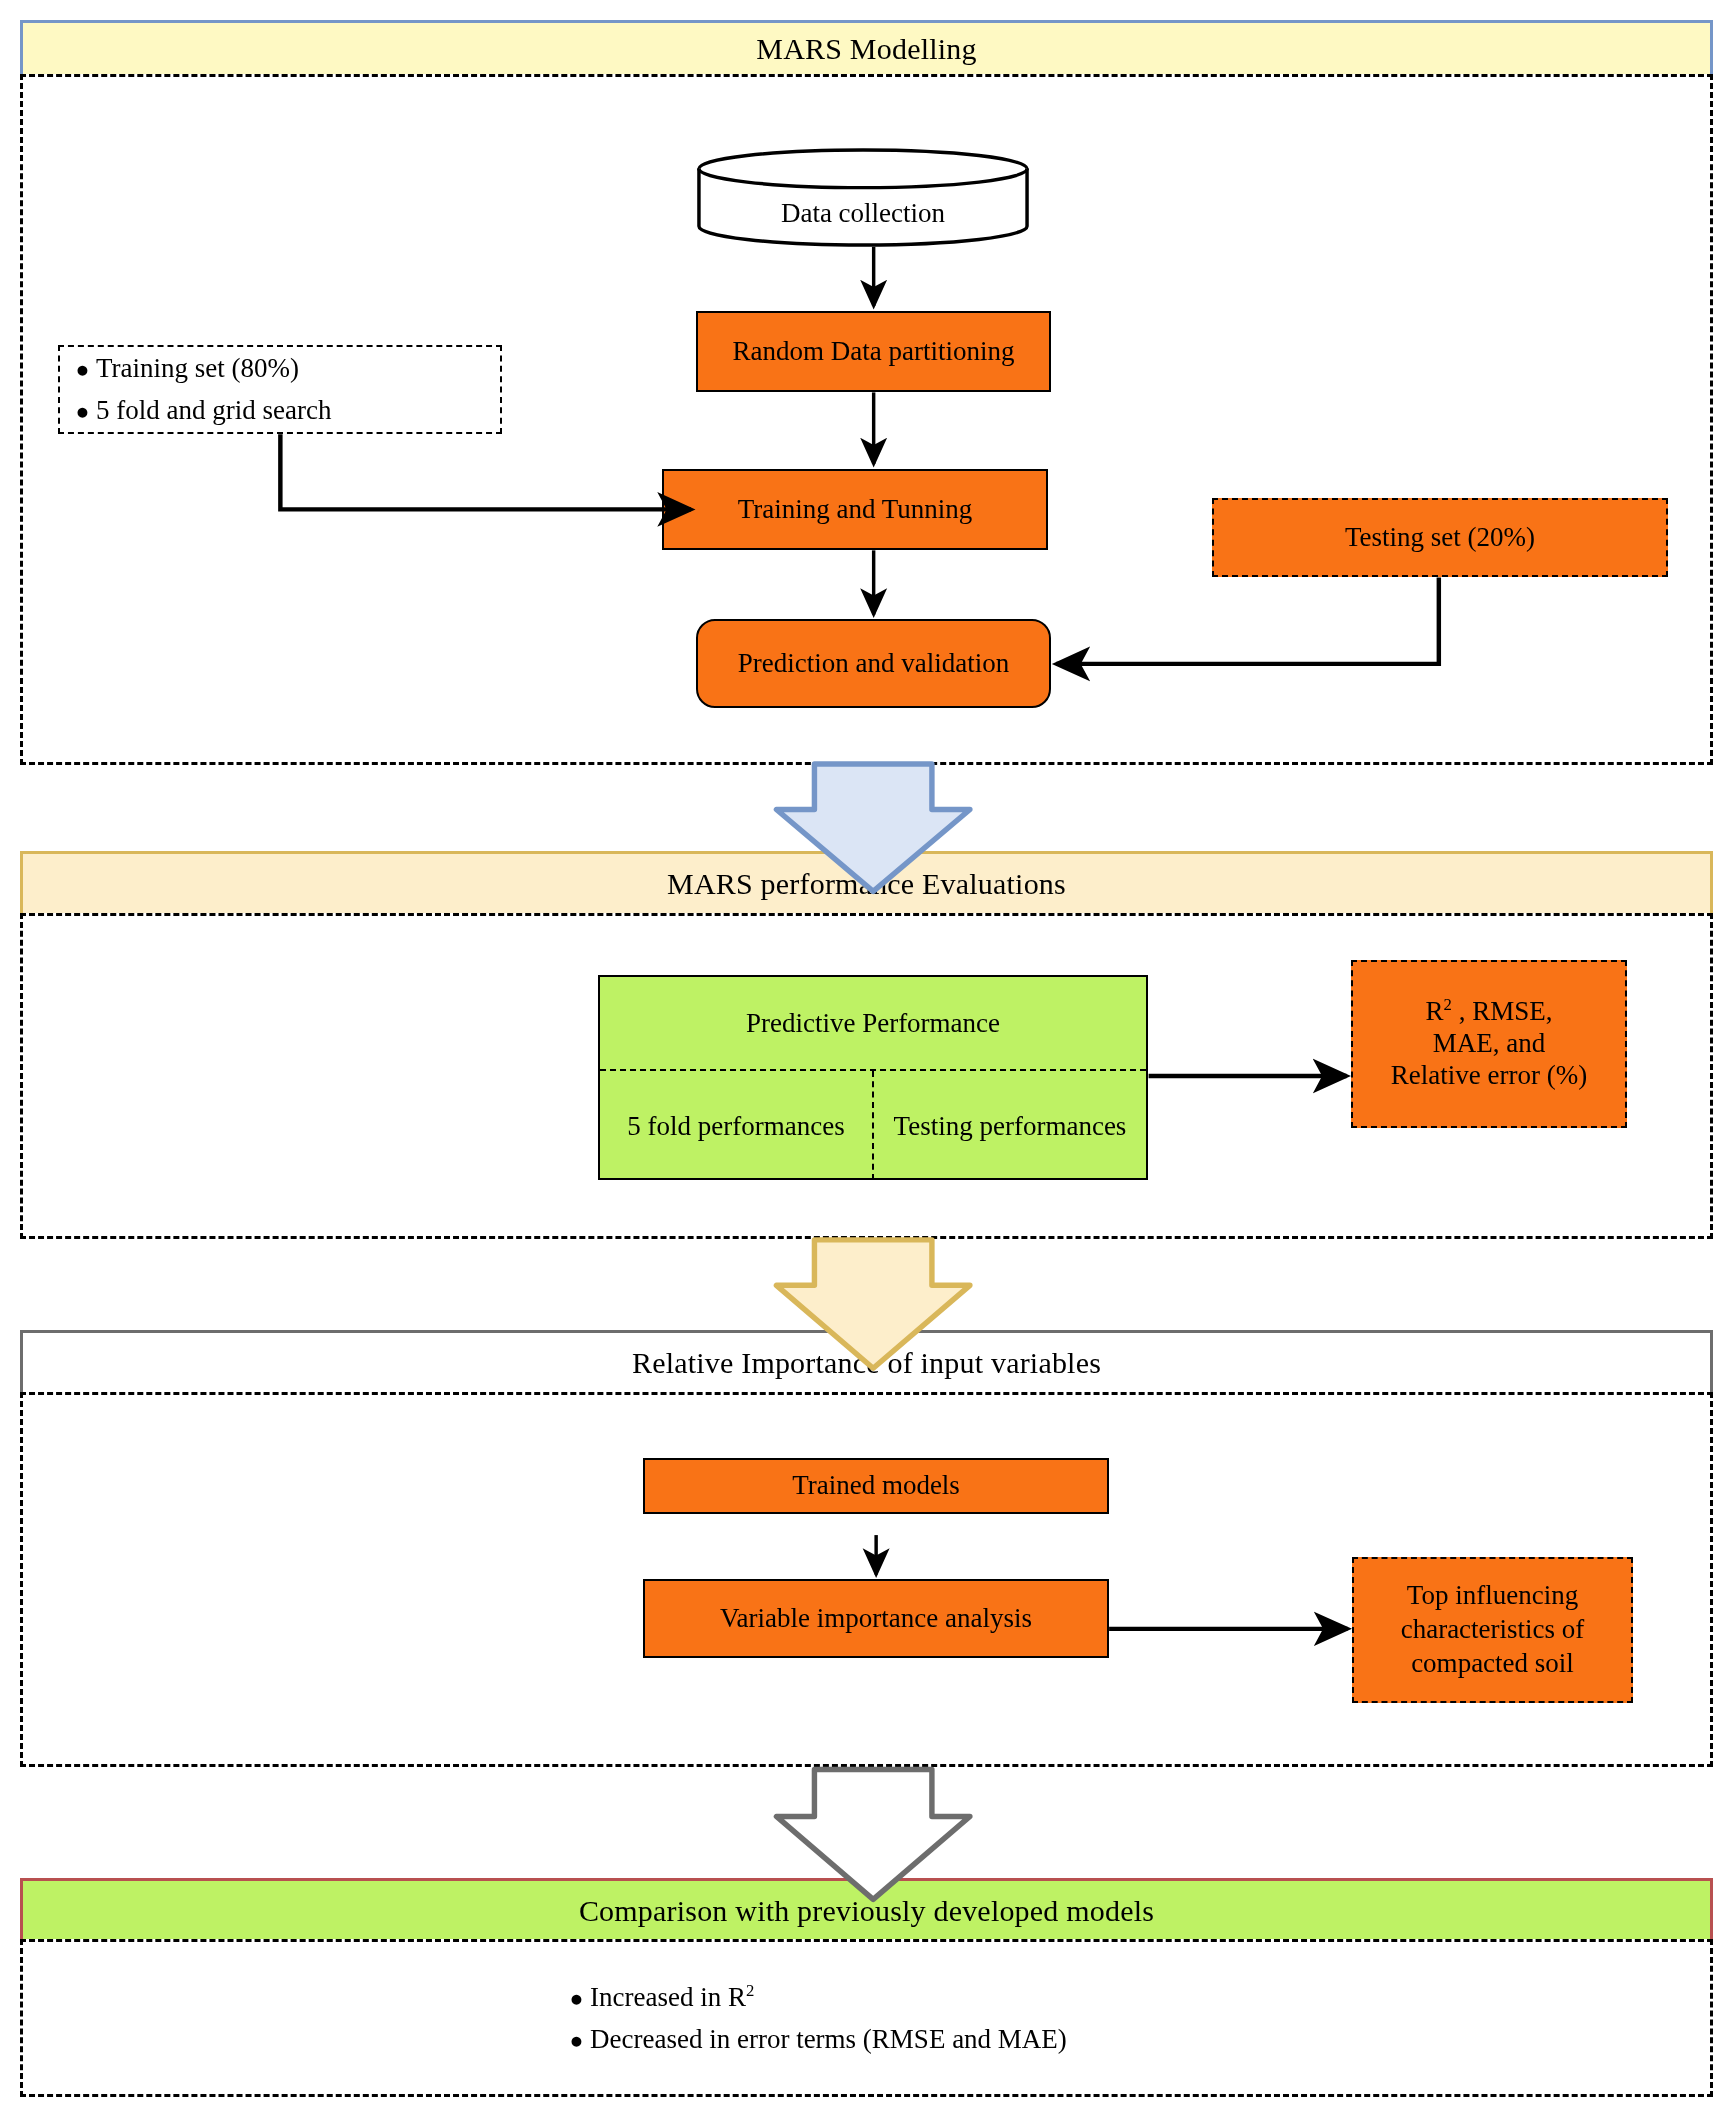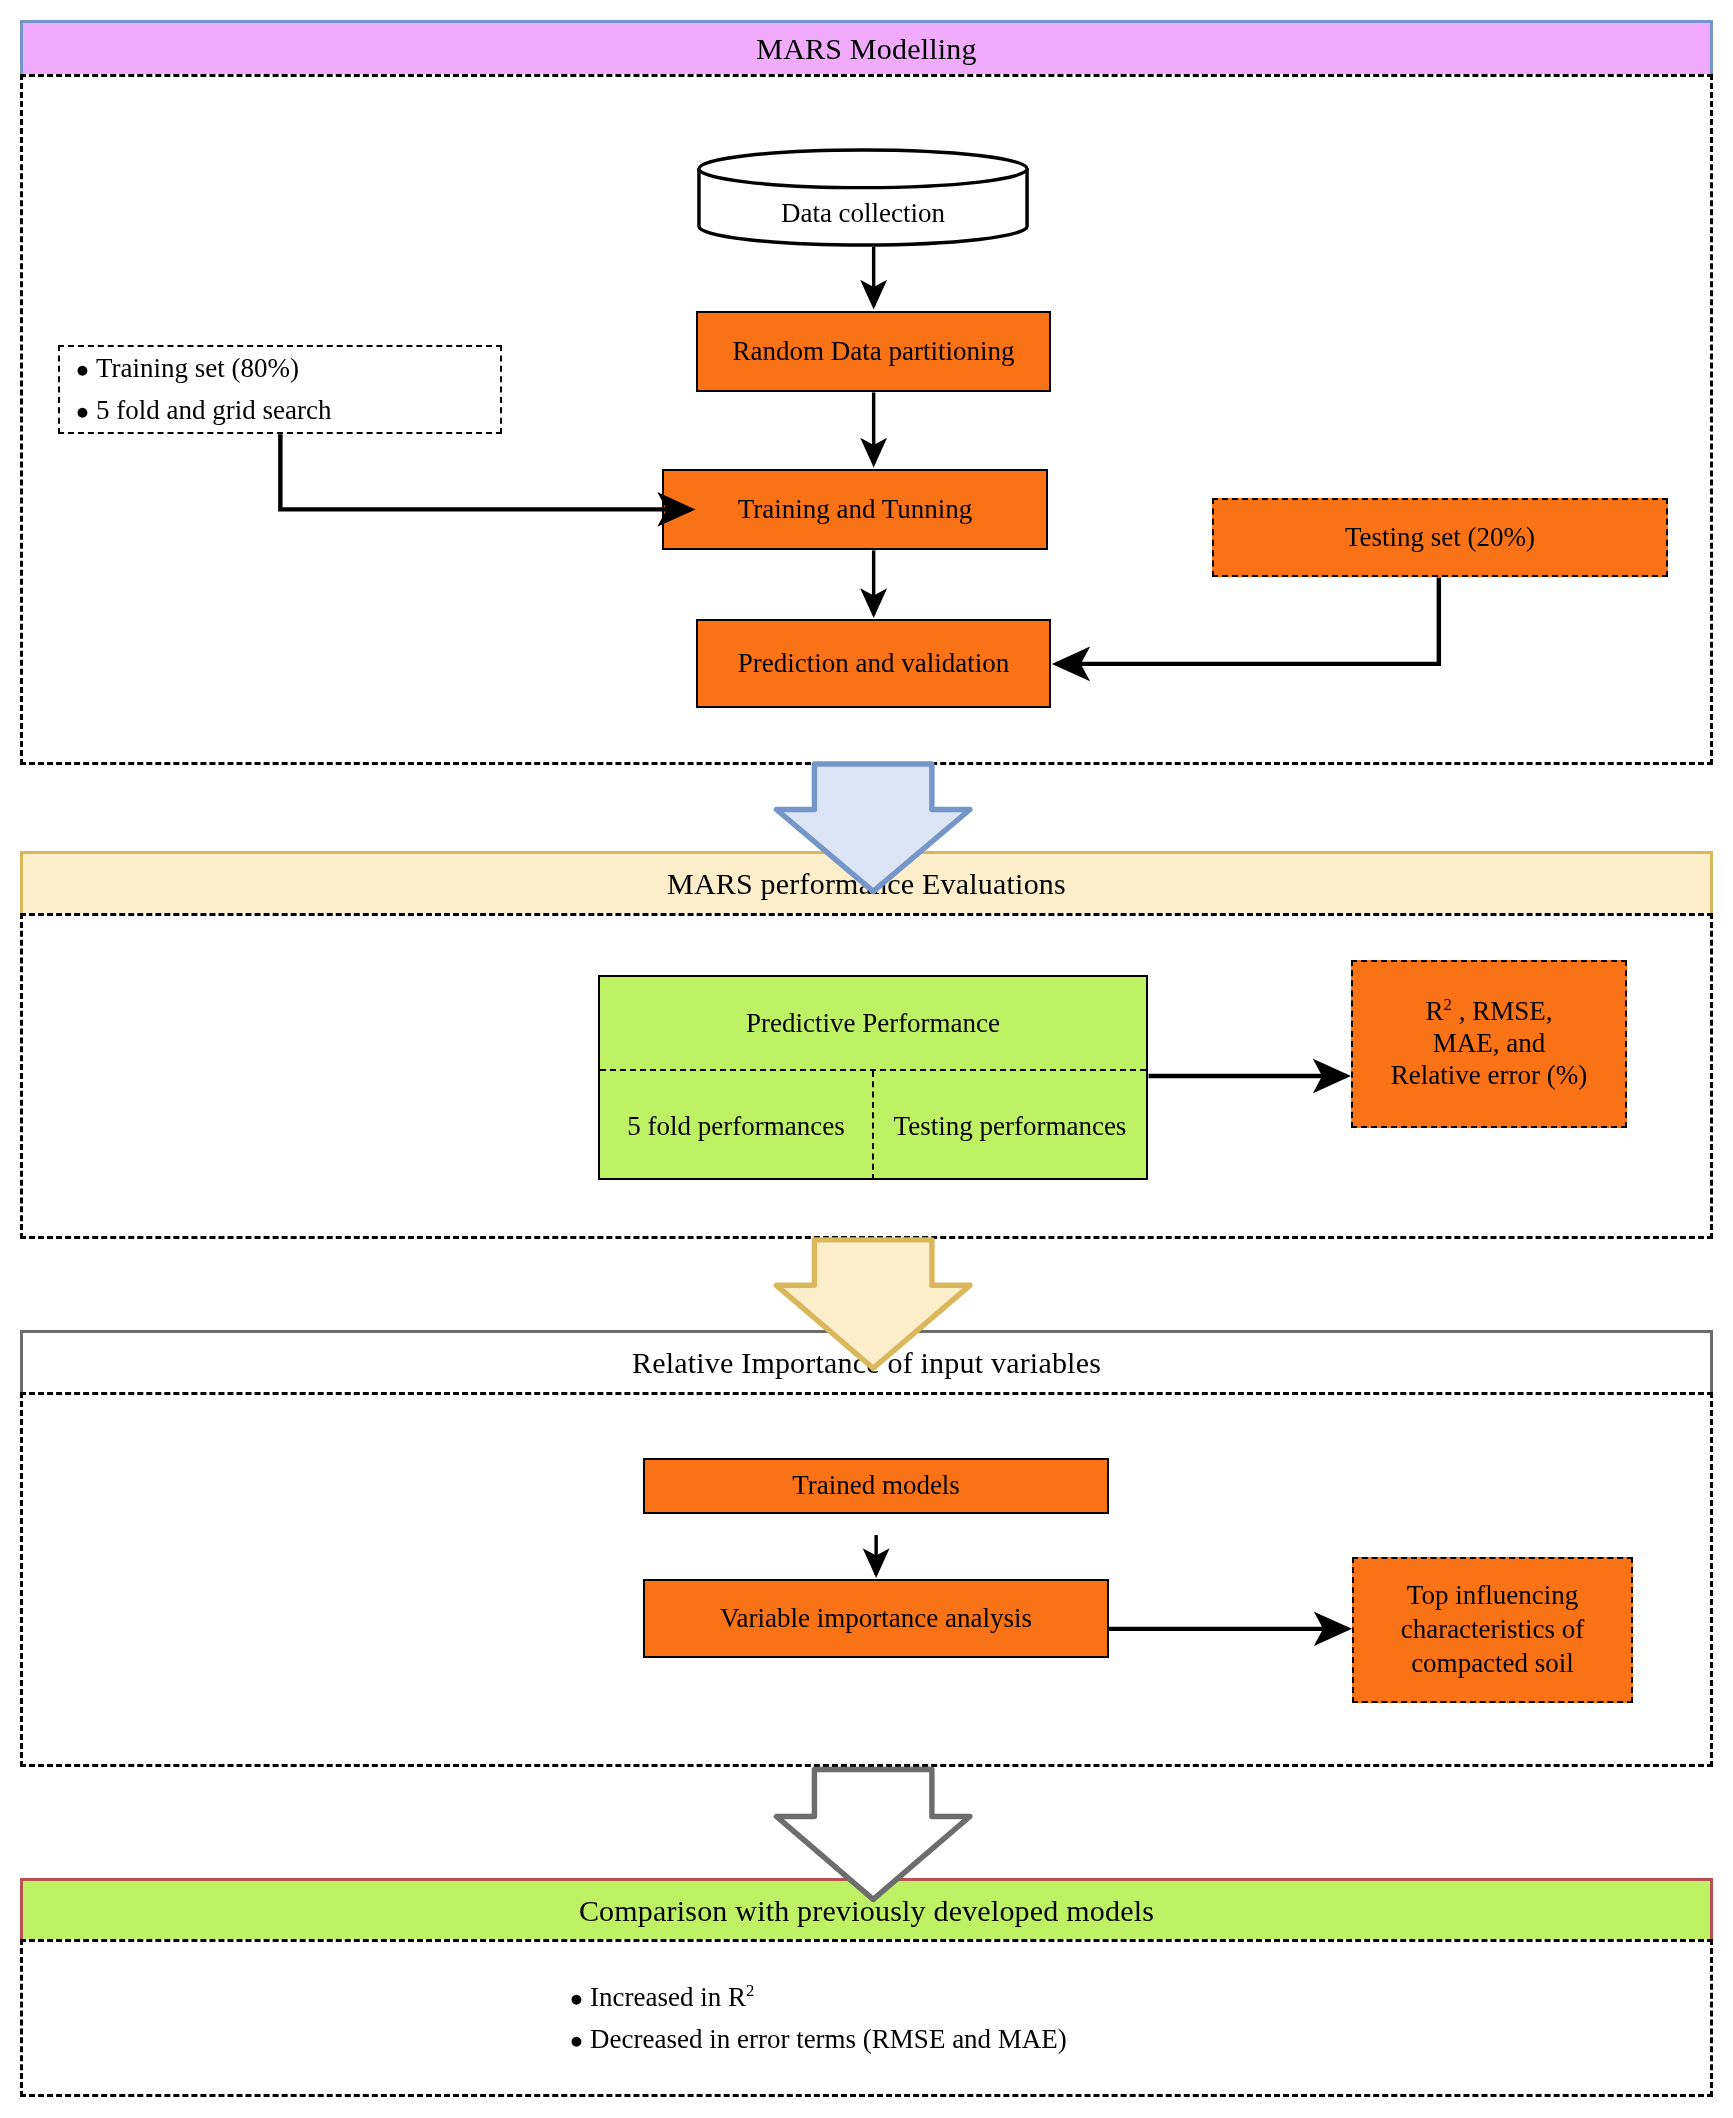--- a/index.html
+++ b/index.html
@@ -25,21 +25,21 @@
   .section-body {
     border: 3px dashed #000000;
     background: #ffffff;
   }
   .section-header {
     display: flex;
     align-items: center;
     justify-content: center;
     text-align: center;
   }
-  .hdr-blue  { background: #f0abfc; border: 3.5px solid #7596c8; border-bottom: none; }
+  .hdr-blue  { background: #fef9c3; border: 3.5px solid #7596c8; border-bottom: none; }
   .hdr-gold  { background: #fdeecb; border: 3.5px solid #d9b css; }
   .hdr-gold  { background: #fdeecb; border: 3.5px solid #d9b75a; border-bottom: none; }
   .hdr-plain { background: #ffffff; border: 3.5px solid #6d6d6d; border-bottom: none; }
   .hdr-pink  { background: #bef264; border: 3.5px solid #b85050; border-bottom: none; }
 
   .hdr-text {
     font-size: 30px;
     letter-spacing: 0.2px;
     white-space: nowrap;
   }
@@ -114,21 +114,21 @@
   </div>
 
   <div class="abs node node-solid" style="left:696px; top:311px; width:355px; height:81px;">
     <span>Random Data partitioning</span>
   </div>
 
   <div class="abs node node-solid" style="left:662px; top:469px; width:386px; height:81px;">
     <span>Training and Tunning</span>
   </div>
 
-  <div class="abs node node-solid" style="left:696px; top:619px; width:355px; height:89px;">
+  <div class="abs node node-solid" style="left:696px; top:619px; width:355px; height:89px;border-radius:19px;">
     <span>Prediction and validation</span>
   </div>
 
   <div class="abs node-dashed bullets" style="left:58px; top:345px; width:444px; height:89px; padding:5px 9px;">
     <div class="row">
       <span class="dot">●</span>
       <span class="txt">Training set (80%)</span>
     </div>
     <div class="row">
       <span class="dot">●</span>

